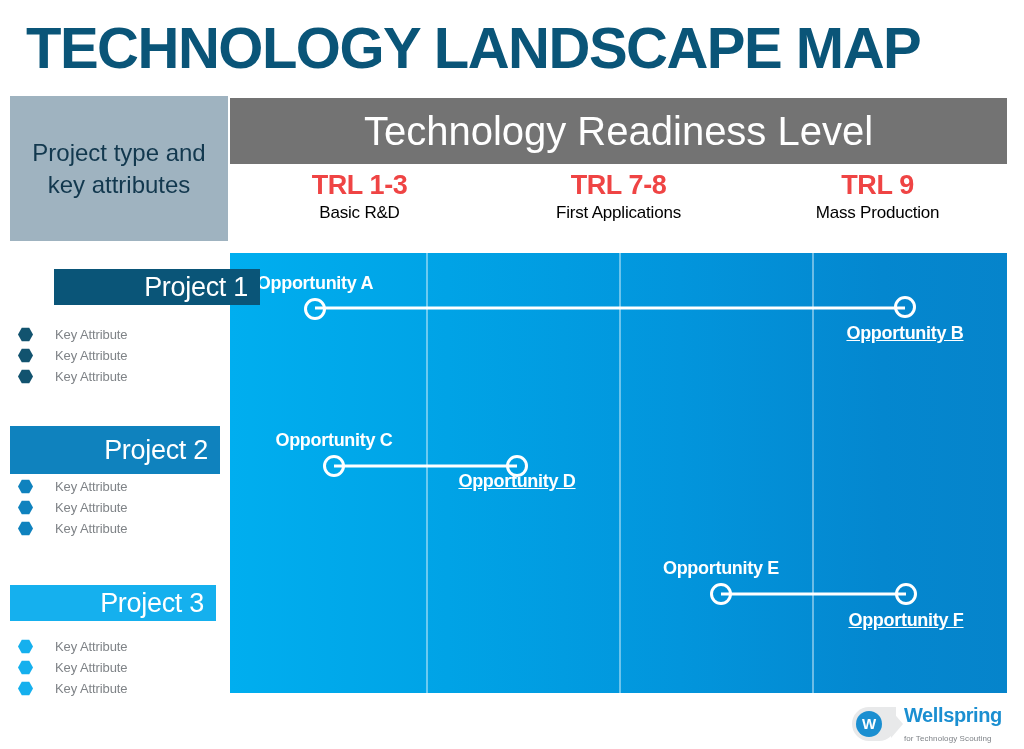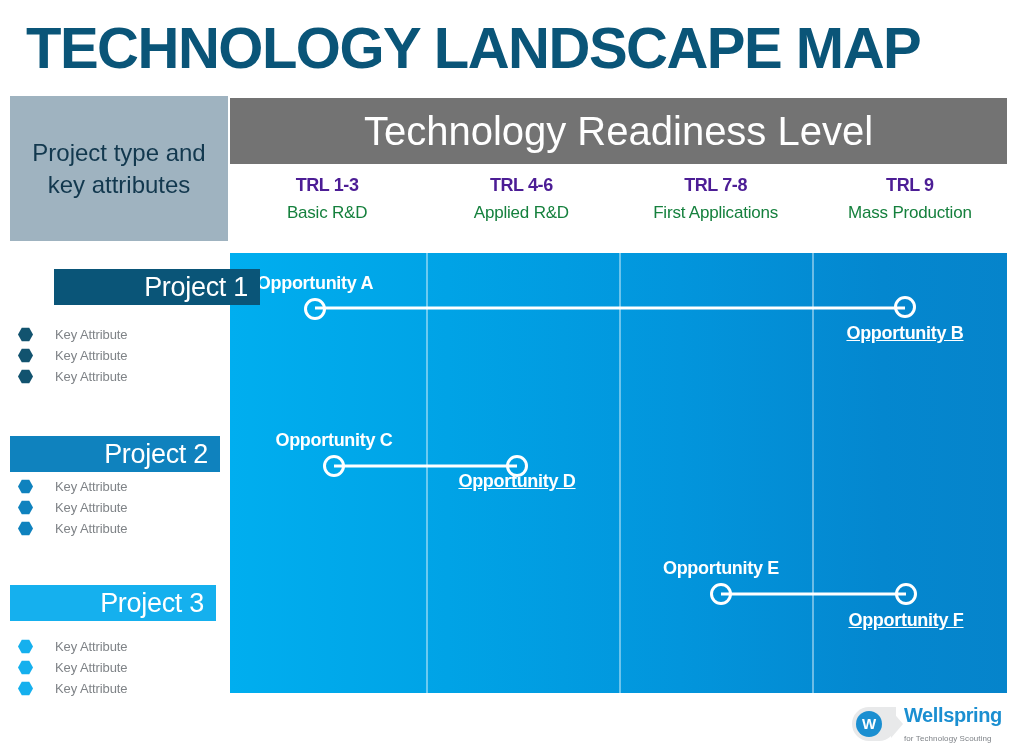--- a/index.html
+++ b/index.html
@@ -43,26 +43,26 @@
   
   .trl-heads{
     position:absolute;left:230px;top:172px;width:777px;height:62px;
     display:flex;
   }
   .trl-head{
     flex:1 1 0;text-align:center;
     display:flex;flex-direction:column;align-items:center;justify-content:flex-start;
   }
   .trl-head .t{
-    font-size:18px;line-height:26px;font-weight:bold;color:#4c1d95;
+    font-size:27px;line-height:26px;font-weight:bold;color:#ef4444;
     letter-spacing:-0.4px;
     text-align:center;
   }
   .trl-head .s{
-    font-size:17px;line-height:24px;color:#15803d;margin-top:3px;
+    font-size:17px;line-height:24px;color:#000000;margin-top:3px;
     letter-spacing:-0.2px;white-space:nowrap;
   }
 
   
   .chart{
     position:absolute;left:230px;top:253px;width:777px;height:440px;
     background:linear-gradient(to right,#00AEEF 0%,#00A3E6 28%,#0295DC 58%,#0487CF 84%,#0684CB 100%);
     overflow:hidden;
   }
   .col-divider{
@@ -158,24 +158,20 @@
 </div>
 
 <div class="trl-banner">
   <span>Technology Readiness Level</span>
 </div>
 
 <div class="trl-heads">
   <div class="trl-head">
     <div class="t">TRL 1-3</div>
     <div class="s">Basic R&amp;D</div>
-  </div>
-  <div class="trl-head">
-    <div class="t">TRL 4-6</div>
-    <div class="s">Applied R&amp;D</div>
   </div>
   <div class="trl-head">
     <div class="t">TRL 7-8</div>
     <div class="s">First Applications</div>
   </div>
   <div class="trl-head">
     <div class="t">TRL 9</div>
     <div class="s">Mass Production</div>
   </div>
 </div>
@@ -211,21 +207,21 @@
       <span class="attr-text">Key Attribute</span>
     </div>
     <div class="attr-row" style="top: 345px;">
       <span class="hexbullet" style="background: rgb(18, 83, 111);"></span>
       <span class="attr-text">Key Attribute</span>
     </div>
     <div class="attr-row" style="top: 366px;">
       <span class="hexbullet" style="background: rgb(18, 83, 111);"></span>
       <span class="attr-text">Key Attribute</span>
     </div>
-    <div class="project-bar" style="top: 436px; width: 210px; height: 36px; background: rgb(15, 130, 190);">
+    <div class="project-bar" style="top: 426px; width: 210px; height: 48px; background: rgb(15, 130, 190);">
       <span>Project 2</span>
     </div>
     <div class="attr-row" style="top: 476px;">
       <span class="hexbullet" style="background: rgb(15, 130, 190);"></span>
       <span class="attr-text">Key Attribute</span>
     </div>
     <div class="attr-row" style="top: 497px;">
       <span class="hexbullet" style="background: rgb(15, 130, 190);"></span>
       <span class="attr-text">Key Attribute</span>
     </div>

